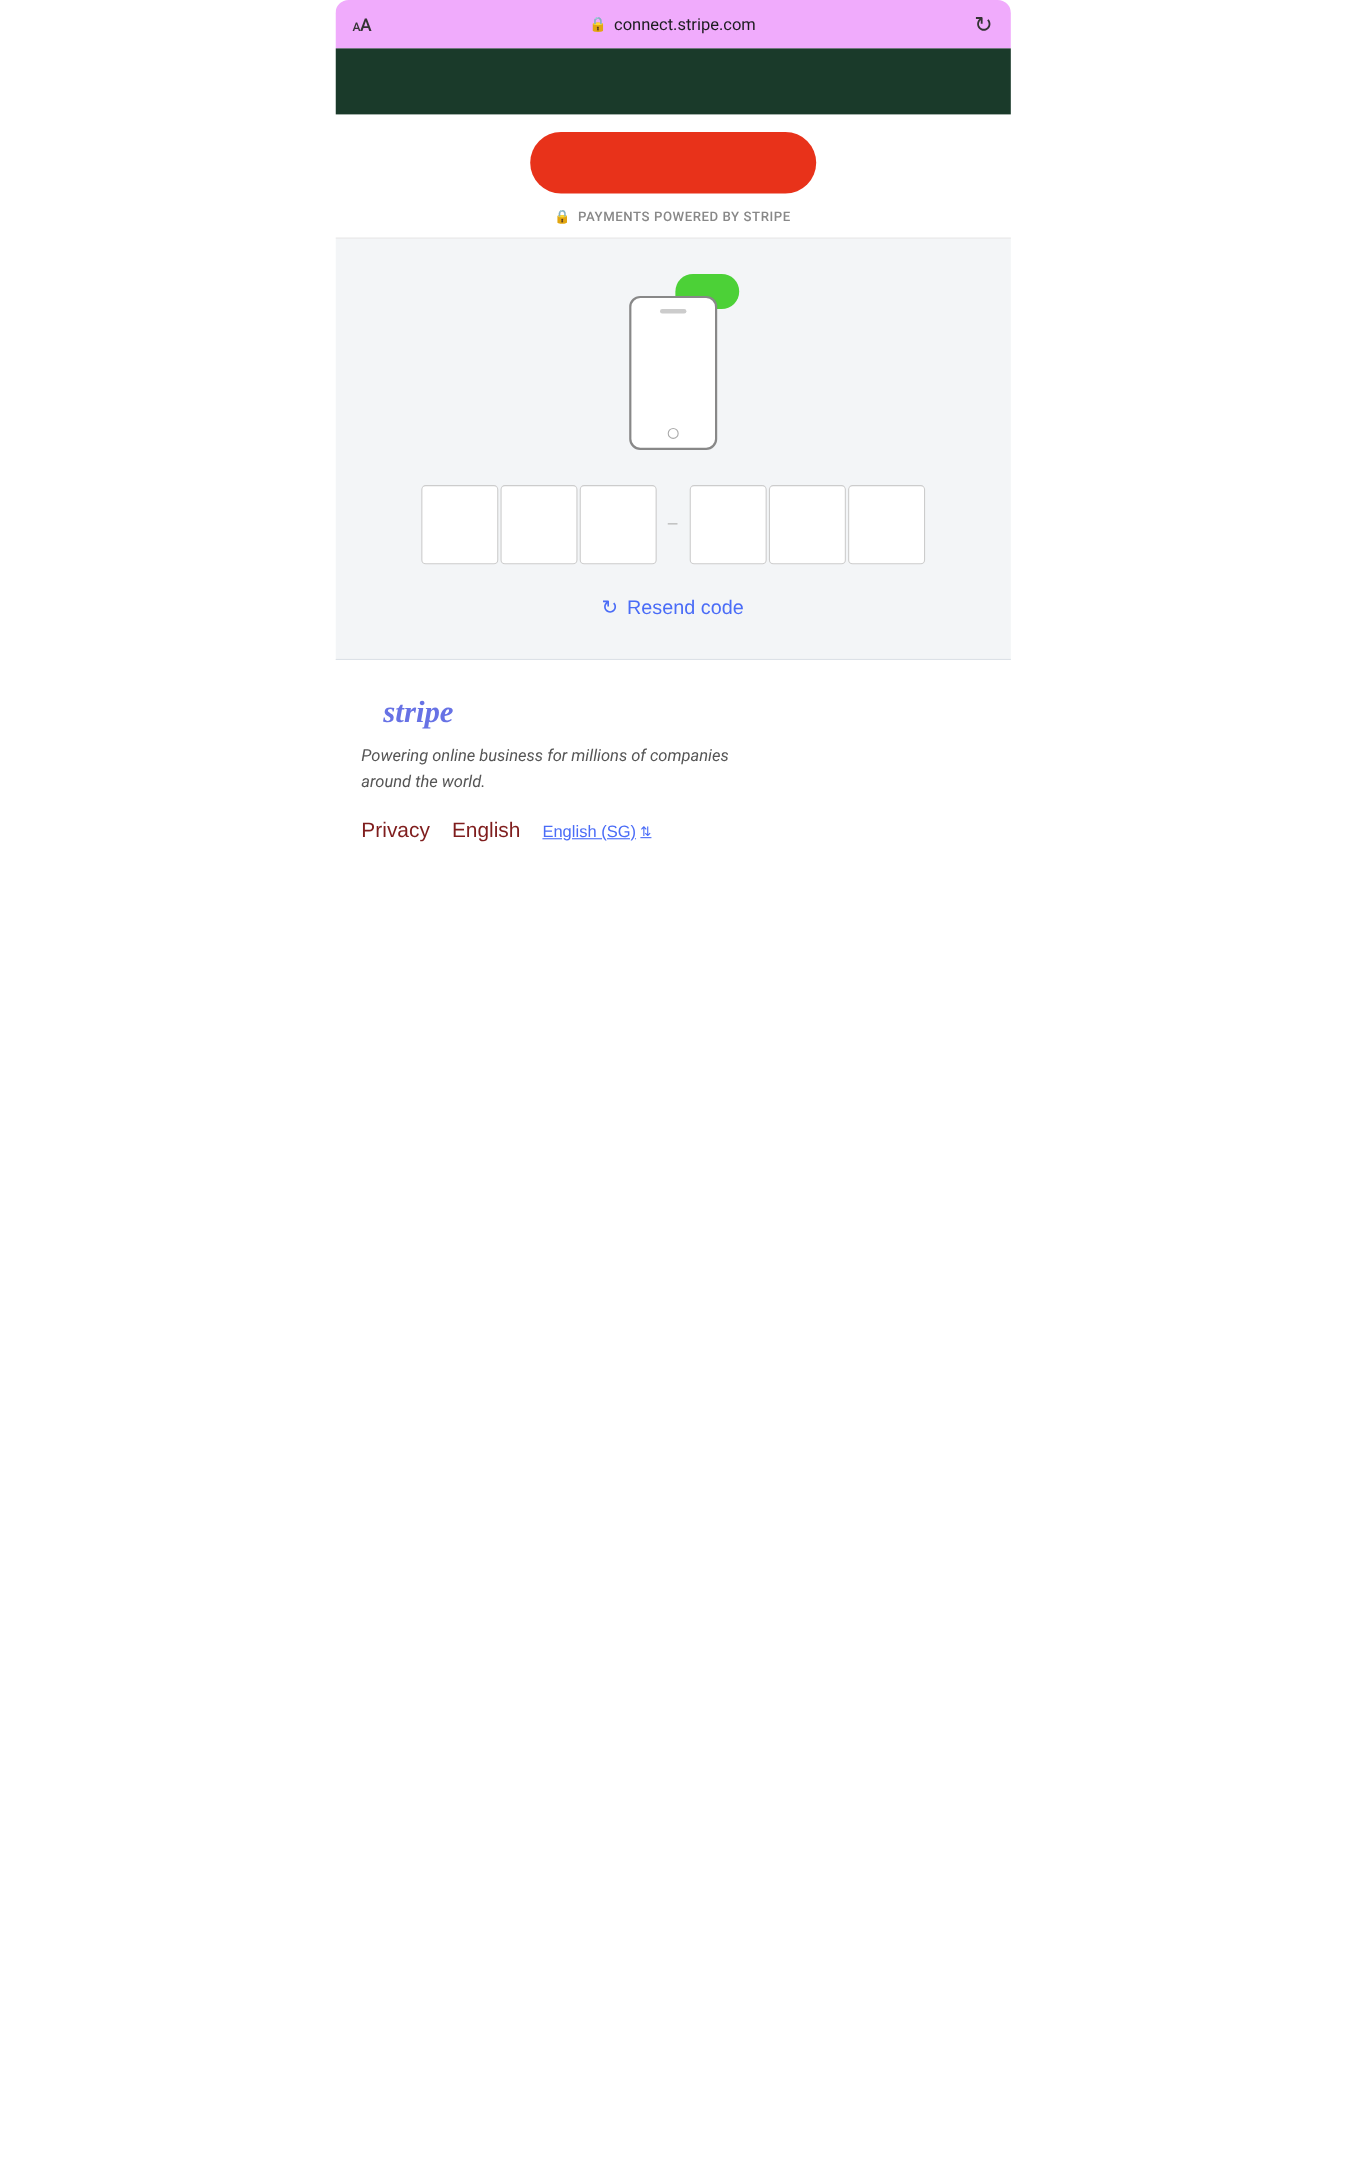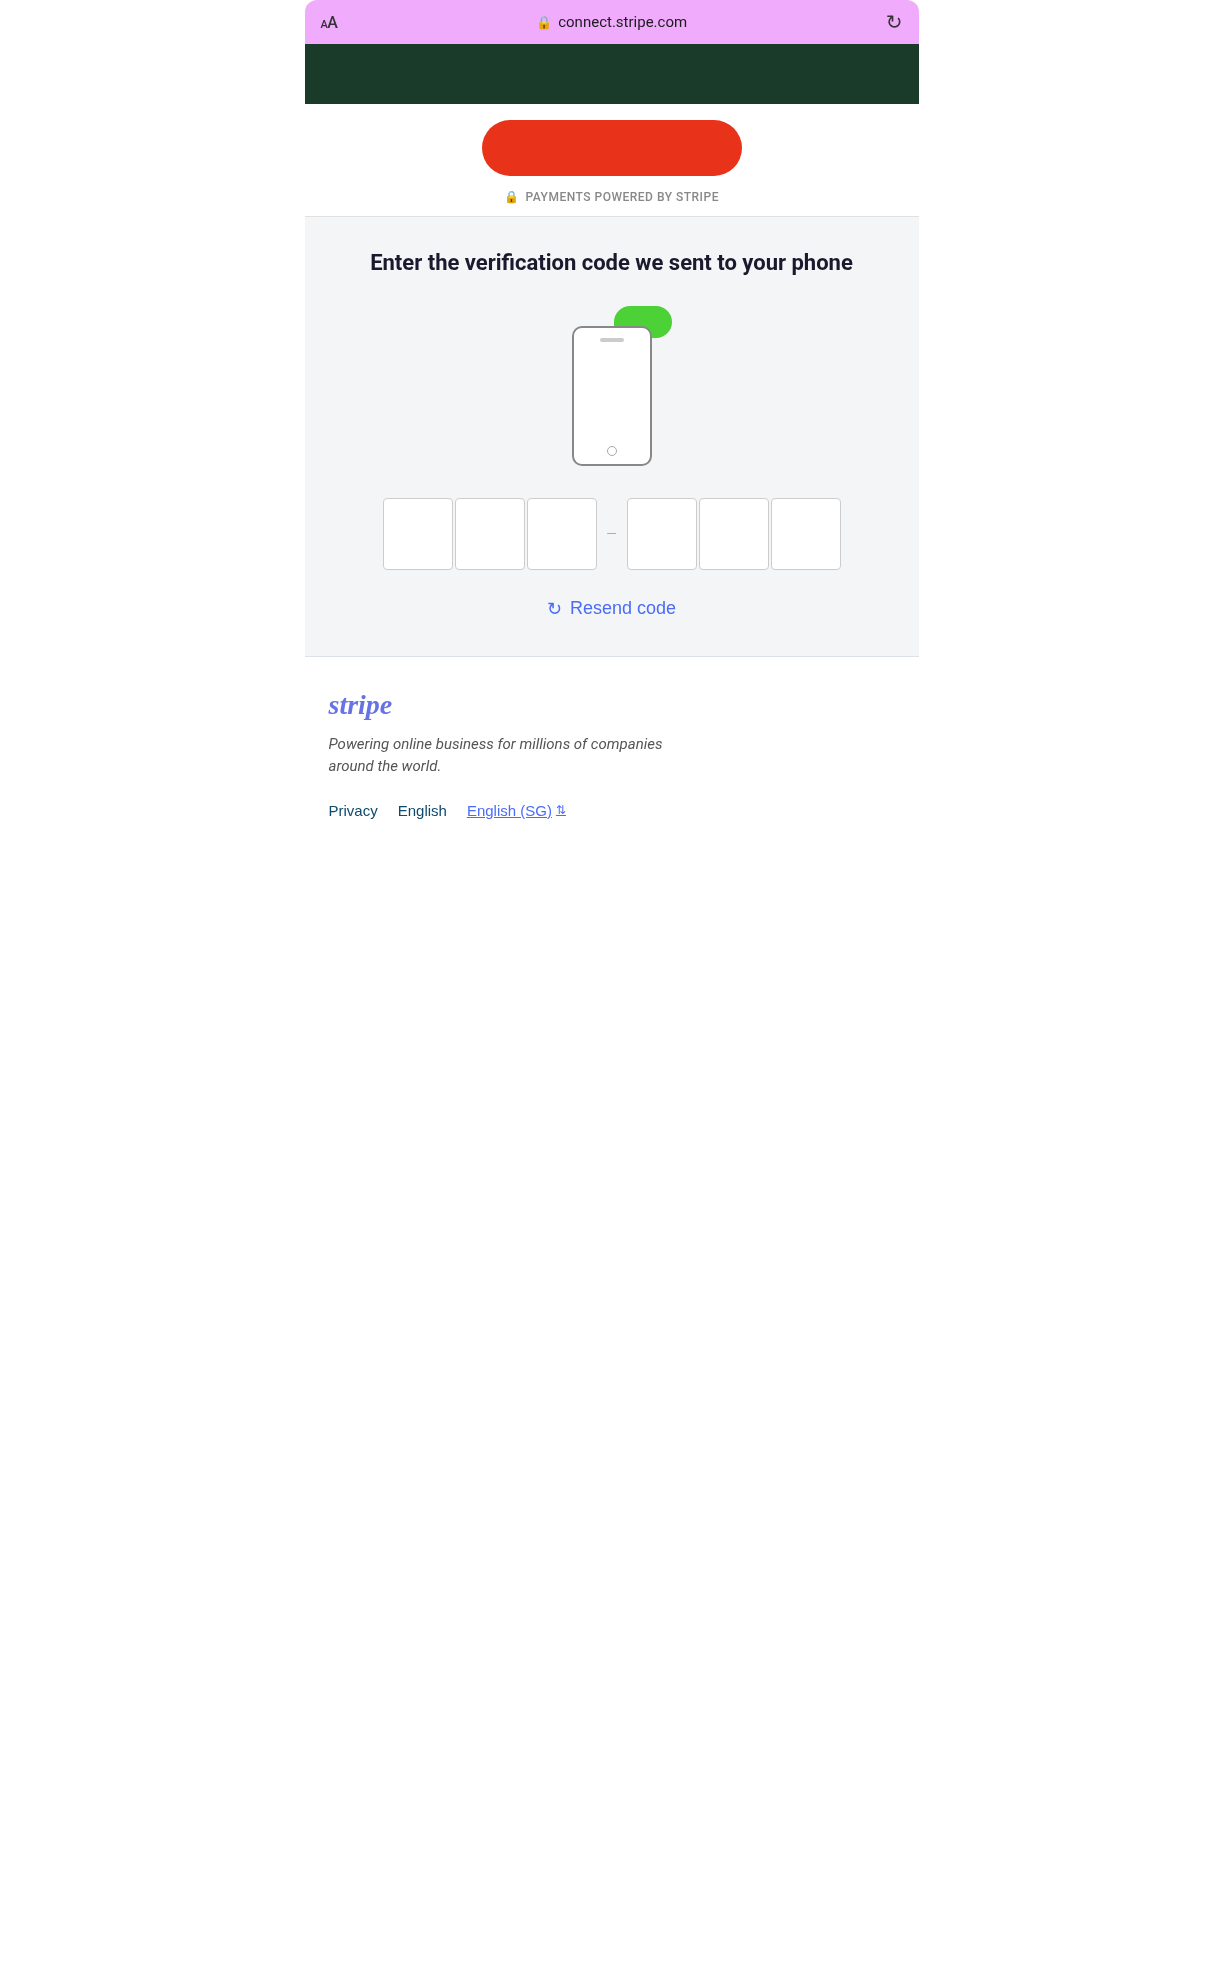--- a/index.html
+++ b/index.html
@@ -228,40 +228,41 @@
       min-height: 200px;
     }
 
     .stripe-brand {
       font-size: 28px;
       font-weight: 700;
       color: #6772e5;
       font-family: 'Georgia', serif;
       margin-bottom: 12px;
       font-style: italic;
+      margin-left: 20px;
     }
 
     .stripe-tagline {
       font-size: 15px;
       color: #555;
       line-height: 1.5;
       margin-bottom: 24px;
       max-width: 380px;
       font-style: italic;
     }
 
     .footer-links {
       display: flex;
       gap: 20px;
       align-items: center;
     }
 
     .footer-link {
-      color: #0c4a6e;
-      font-size: 15px;
+      color: #7f1d1d;
+      font-size: 19px;
       text-decoration: none;
       cursor: pointer;
       border: none;
       background: none;
     }
 
     .language-selector {
       display: flex;
       align-items: center;
       gap: 4px;
@@ -298,21 +299,20 @@
 
 <div class="button-section">
   <button class="submit-button"></button>
   <div class="powered-by">
     <span class="powered-by-lock">🔒</span>
     <span>PAYMENTS POWERED BY STRIPE</span>
   </div>
 </div>
 
 <div class="verification-section">
-  <div class="verification-title">Enter the verification code we sent to your phone</div>
 
   <div class="phone-illustration">
     <div class="chat-bubble"></div>
     <div class="phone-body">
       <div class="phone-speaker"></div>
       <div class="phone-home-btn"></div>
     </div>
   </div>
 
   <div class="otp-container">

